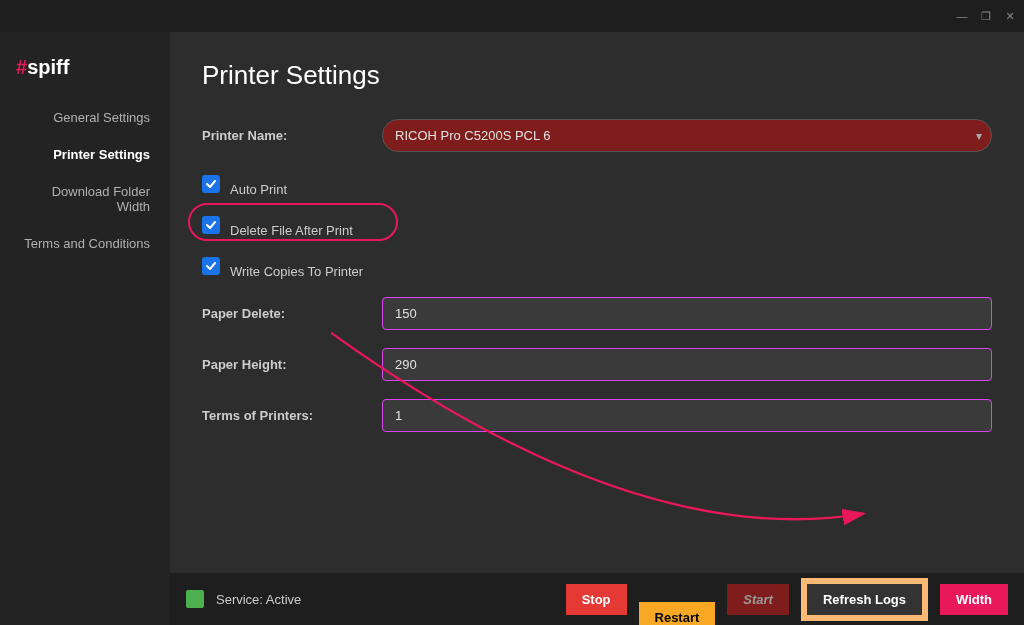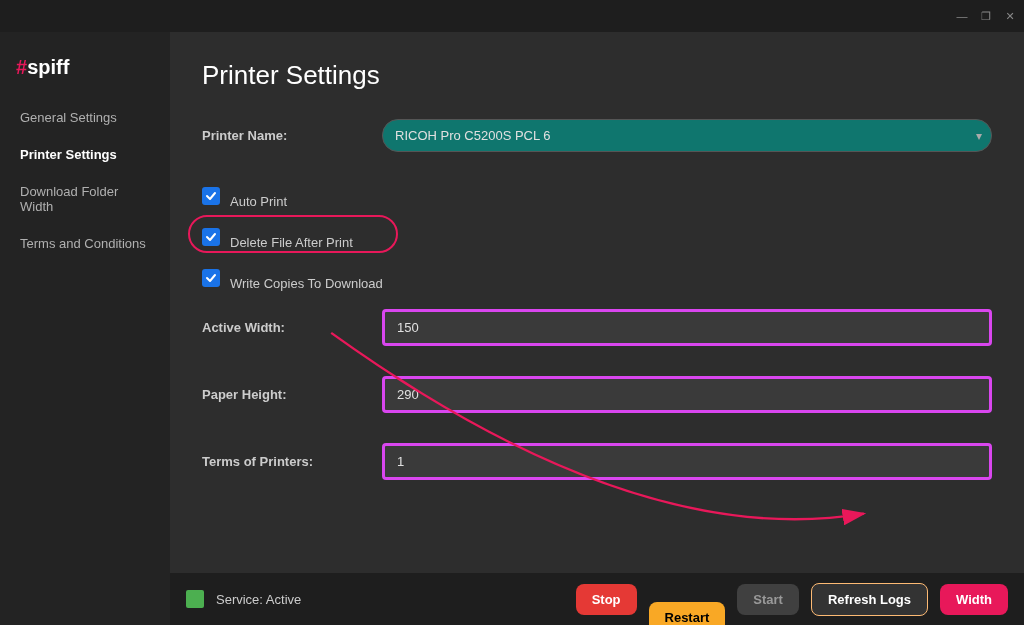--- a/index.html
+++ b/index.html
@@ -65,20 +65,21 @@
       font-weight: 700;
       font-size: 20px;
     }
     .sidebar-item {
       padding: 10px 16px;
       font-size: 13px;
       color: #b0b0b0;
       cursor: pointer;
       border-radius: 4px;
       margin: 1px 4px;
+      text-align: right;
     }
     .sidebar-item.active {
       color: #fff;
       font-weight: 600;
     }
 
     
     .content {
       flex: 1;
       background: #2d2d2d;
@@ -95,46 +96,46 @@
       font-size: 26px;
       font-weight: 300;
       color: #fff;
       margin-bottom: 28px;
     }
 
     
     .form-row {
       display: flex;
       align-items: center;
-      margin-bottom: 30px;
+      margin-bottom: 18px;
     }
     .form-label {
       font-size: 13px;
       font-weight: 600;
       color: #ccc;
       width: 180px;
       flex-shrink: 0;
     }
     .form-input {
       flex: 1;
       background: #3a3a3a;
-      border: 3px solid #d946ef;
+      border: 1px solid #d946ef;
       border-radius: 4px;
       padding: 8px 12px;
       color: #e0e0e0;
       font-size: 13px;
       outline: none;
     }
     .select-wrapper {
       flex: 1;
       position: relative;
     }
     .form-select {
       width: 100%;
-      background: #0f766e;
+      background: #7f1d1d;
       border: 1px solid #555;
       border-radius: 16px;
       padding: 8px 32px 8px 12px;
       color: #e0e0e0;
       font-size: 13px;
       outline: none;
       appearance: none;
       cursor: pointer;
     }
     .select-arrow {
@@ -213,30 +214,30 @@
       flex-shrink: 0;
     }
     .status-text {
       font-size: 13px;
       color: #ccc;
       margin-right: auto;
     }
     .btn {
       padding: 8px 16px;
       border: none;
-      border-radius: 8px;
+      border-radius: 0;
       font-size: 13px;
       font-weight: 600;
       cursor: pointer;
       color: #fff;
     }
     .btn-stop { background: #e53935; }
     .btn-restart { background: #f9a825; color: #000000; margin-top: 36px; }
-    .btn-start { background: #404040; color: #999; cursor: default; }
-    .btn-refresh { background: #333; border: 1px solid #fdba74; }
+    .btn-start { background: #7f1d1d; color: #999; cursor: default; font-style: italic; }
+    .btn-refresh { background: #333; border: 6px solid #fdba74; }
     .btn-save { background: #e8185a; }
 
     
     .arrow-svg-container {
       position: absolute;
       bottom: 55px;
       left: 160px;
       width: 820px;
       height: 300px;
       pointer-events: none;
@@ -297,26 +298,26 @@
           </div>
           <span class="checkbox-label">Delete File After Print</span>
         </div>
 
         <div class="checkbox-row">
           <div class="custom-checkbox">
             <svg viewBox="0 0 12 12" fill="none">
               <polyline points="2,6 5,9 10,3" stroke="#fff" stroke-width="2" stroke-linecap="round" stroke-linejoin="round"></polyline>
             </svg>
           </div>
-          <span class="checkbox-label">Write Copies To Download</span>
+          <span class="checkbox-label">Write Copies To Printer</span>
         </div>
       </div>
 
       <div class="form-row">
-        <span class="form-label">Active Width:</span>
+        <span class="form-label">Paper Delete:</span>
         <input class="form-input" type="text" value="150" style="">
       </div>
 
       <div class="form-row">
         <span class="form-label">Paper Height:</span>
         <input class="form-input" type="text" value="290" style="">
       </div>
 
       <div class="form-row">
         <span class="form-label">Terms of Printers:</span>

